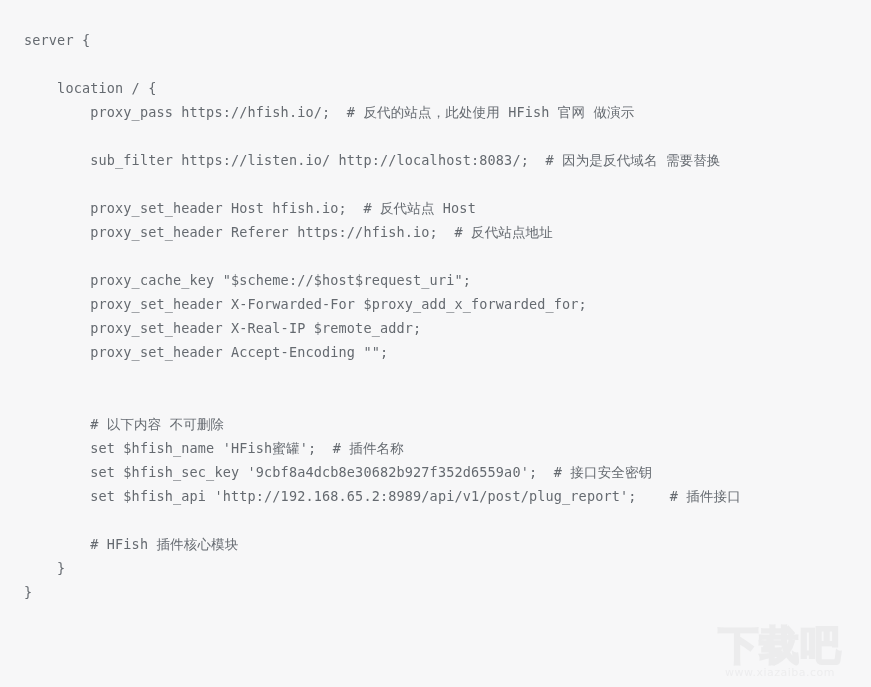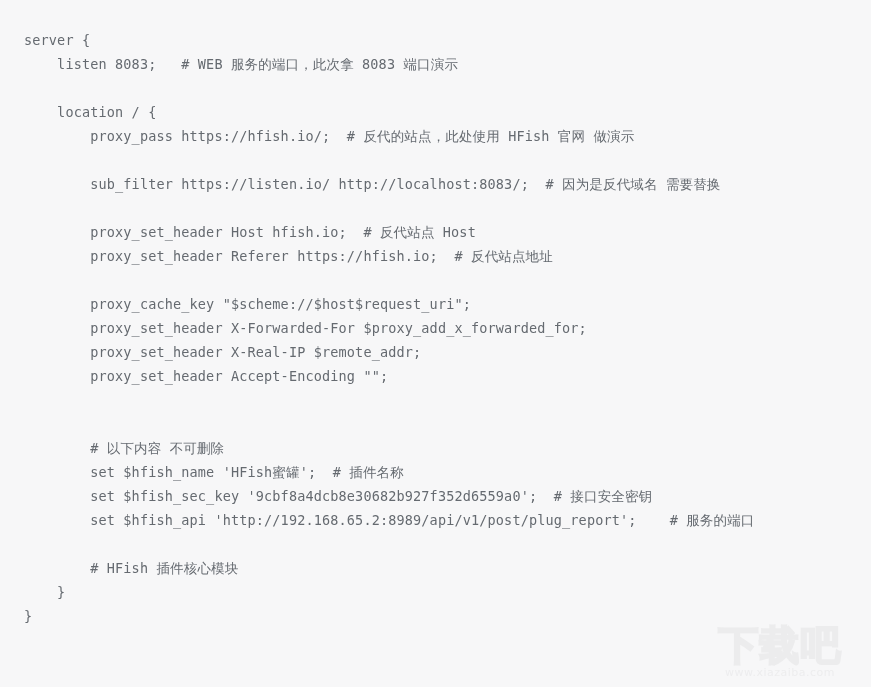--- a/index.html
+++ b/index.html
@@ -77,40 +77,39 @@
     letter-spacing: 0.5px;
   }
 </style>
 </head>
 <body>
 
 <div id="code-pane">
 
   <div id="code-block">
       <div class="code-line">server {</div>
-      <div class="code-line">    listen 8083;   # WEB 服务的端口，此次拿 8083 端口演示</div>
       <div class="code-line blank">&nbsp;</div>
       <div class="code-line">    location / {</div>
       <div class="code-line">        proxy_pass https://hfish.io/;  # 反代的站点，此处使用 HFish 官网 做演示</div>
       <div class="code-line blank">&nbsp;</div>
       <div class="code-line">        sub_filter https://listen.io/ http://localhost:8083/;  # 因为是反代域名 需要替换</div>
       <div class="code-line blank">&nbsp;</div>
       <div class="code-line">        proxy_set_header Host hfish.io;  # 反代站点 Host</div>
       <div class="code-line">        proxy_set_header Referer https://hfish.io;  # 反代站点地址</div>
       <div class="code-line blank">&nbsp;</div>
       <div class="code-line">        proxy_cache_key "$scheme://$host$request_uri";</div>
       <div class="code-line">        proxy_set_header X-Forwarded-For $proxy_add_x_forwarded_for;</div>
       <div class="code-line">        proxy_set_header X-Real-IP $remote_addr;</div>
       <div class="code-line">        proxy_set_header Accept-Encoding "";</div>
       <div class="code-line blank">&nbsp;</div>
       <div class="code-line blank">&nbsp;</div>
       <div class="code-line">        # 以下内容 不可删除</div>
       <div class="code-line">        set $hfish_name 'HFish蜜罐';  # 插件名称</div>
       <div class="code-line">        set $hfish_sec_key '9cbf8a4dcb8e30682b927f352d6559a0';  # 接口安全密钥</div>
-      <div class="code-line">        set $hfish_api 'http://192.168.65.2:8989/api/v1/post/plug_report';    # 服务的端口</div>
+      <div class="code-line">        set $hfish_api 'http://192.168.65.2:8989/api/v1/post/plug_report';    # 插件接口</div>
       <div class="code-line blank">&nbsp;</div>
       <div class="code-line">        # HFish 插件核心模块</div>
       <div class="code-line">    }</div>
       <div class="code-line">}</div>
     </div>
 
   <div id="watermark">
     <div class="wm-mark">下载吧</div>
     <div class="wm-url">www.xiazaiba.com</div>
   </div>

